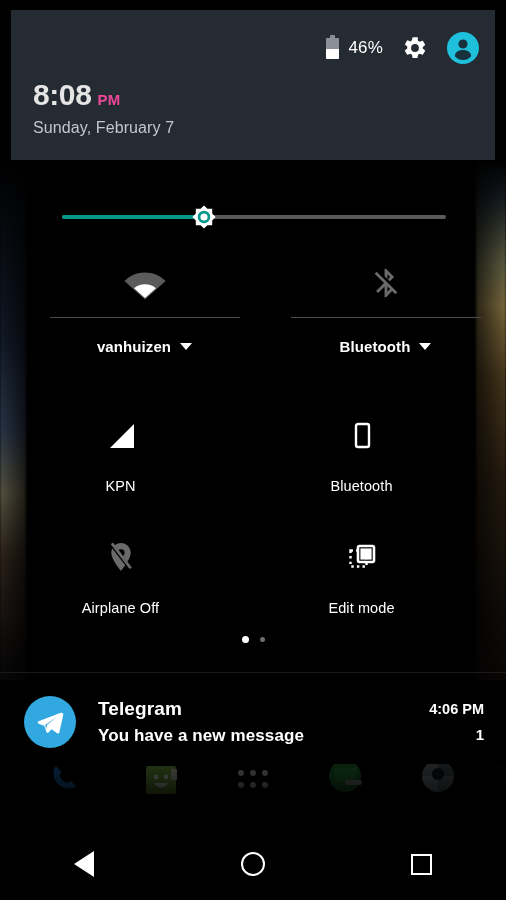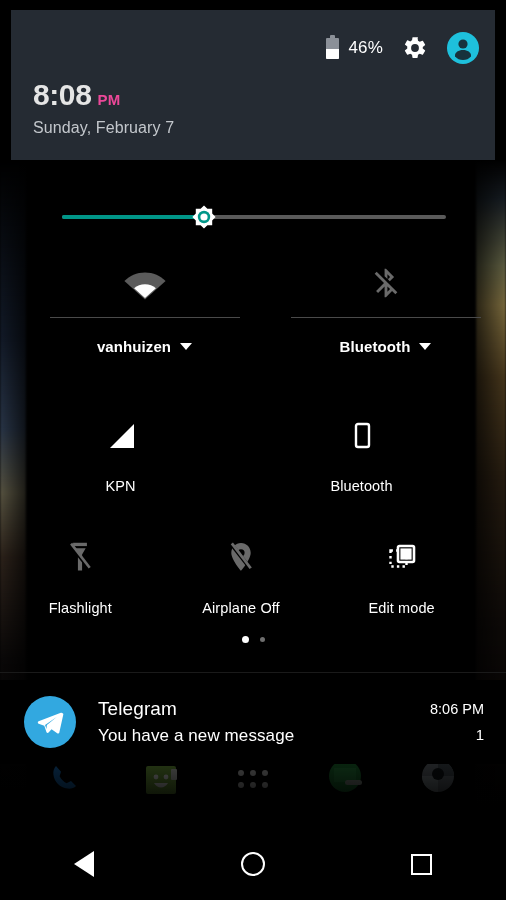--- a/index.html
+++ b/index.html
@@ -270,20 +270,21 @@
   }
   .notification {
     position: absolute;
     left: 0; top: 680px;
     width: 506px; height: 84px;
     display: flex;
     align-items: center;
     padding: 0 22px 0 24px;
     z-index: 4;
     background: #000;
+    font-weight: bold;
   }
   .notif-avatar {
     width: 52px; height: 52px;
     border-radius: 50%;
     background: #32a8e0;
     display: flex;
     align-items: center;
     justify-content: center;
     flex: none;
   }
@@ -488,31 +489,20 @@
           <svg width="34" height="34" viewBox="0 0 34 34">
             <rect x="11" y="5" width="13" height="23" rx="2" ry="2" fill="none" stroke="#ffffff" stroke-width="2.4"></rect>
           </svg>
         </div>
         <div class="tile-label">Bluetooth</div>
       </div>
     </div>
 
     <div class="tile-row">
 
-      <div class="tile">
-        <div class="tile-icon">
-          <svg width="34" height="36" viewBox="0 0 24 26">
-            <path fill="#6a6a6a" d="M7 2h10v2.4H7z"></path>
-            <path fill="#6a6a6a" d="M7.9 6h8.2l-2.6 4.4V22h-3V10.4z"></path>
-            <path stroke="#000000" stroke-width="2.6" d="M5 3.5 L19 21"></path>
-            <path stroke="#6a6a6a" stroke-width="1.9" d="M5.6 2.6 L19 20"></path>
-          </svg>
-        </div>
-        <div class="tile-label">Flashlight</div>
-      </div>
 
       <div class="tile">
         <div class="tile-icon">
           <svg width="34" height="36" viewBox="0 0 24 26">
             <path fill="#6a6a6a" d="M12 2.2c-3.9 0-7 3.1-7 7 0 5.2 7 13 7 13s7-7.8 7-13c0-3.9-3.1-7-7-7zm0 9.6a2.6 2.6 0 1 1 0-5.2 2.6 2.6 0 0 1 0 5.2z"></path>
             <path stroke="#000000" stroke-width="2.8" d="M5 3 L19 21"></path>
             <path stroke="#6a6a6a" stroke-width="2" d="M5.4 2.4 L19 20.4"></path>
           </svg>
         </div>
         <div class="tile-label">Airplane Off</div>
@@ -542,21 +532,21 @@
     <div class="notif-avatar">
       <svg width="30" height="30" viewBox="0 0 24 24">
         <path fill="#ffffff" d="M21.2 4.3L2.9 11.4c-.9.35-.88 1.64.03 1.96l4.5 1.58 1.7 5.1c.25.74 1.2.93 1.72.35l2.4-2.68 4.5 3.3c.63.46 1.53.12 1.7-.65l3.2-14.4c.18-.8-.62-1.48-1.45-1.16zM9.5 14.3l-.35 3.3-1.1-3.3 9.3-6.3-7.85 6.3z"></path>
       </svg>
     </div>
     <div class="notif-body">
       <div class="notif-title">Telegram</div>
       <div class="notif-text">You have a new message</div>
     </div>
     <div class="notif-meta">
-      <div class="notif-time">8:06 PM</div>
+      <div class="notif-time">4:06 PM</div>
       <div class="notif-count">1</div>
     </div>
   </div>
 
   <div class="dock">
 
     <div class="dock-item">
       <svg width="50" height="50" viewBox="0 0 50 50">
         <path fill="#1976c8" d="M13 10c-2 2-3 5-2.6 8.6.8 7.4 6.6 13.2 14 14 3.6.4 6.6-.6 8.6-2.6l-5-5-4.4 2.2c-3-1.6-5.4-4-7-7L18 15.8z"></path>
       </svg>

